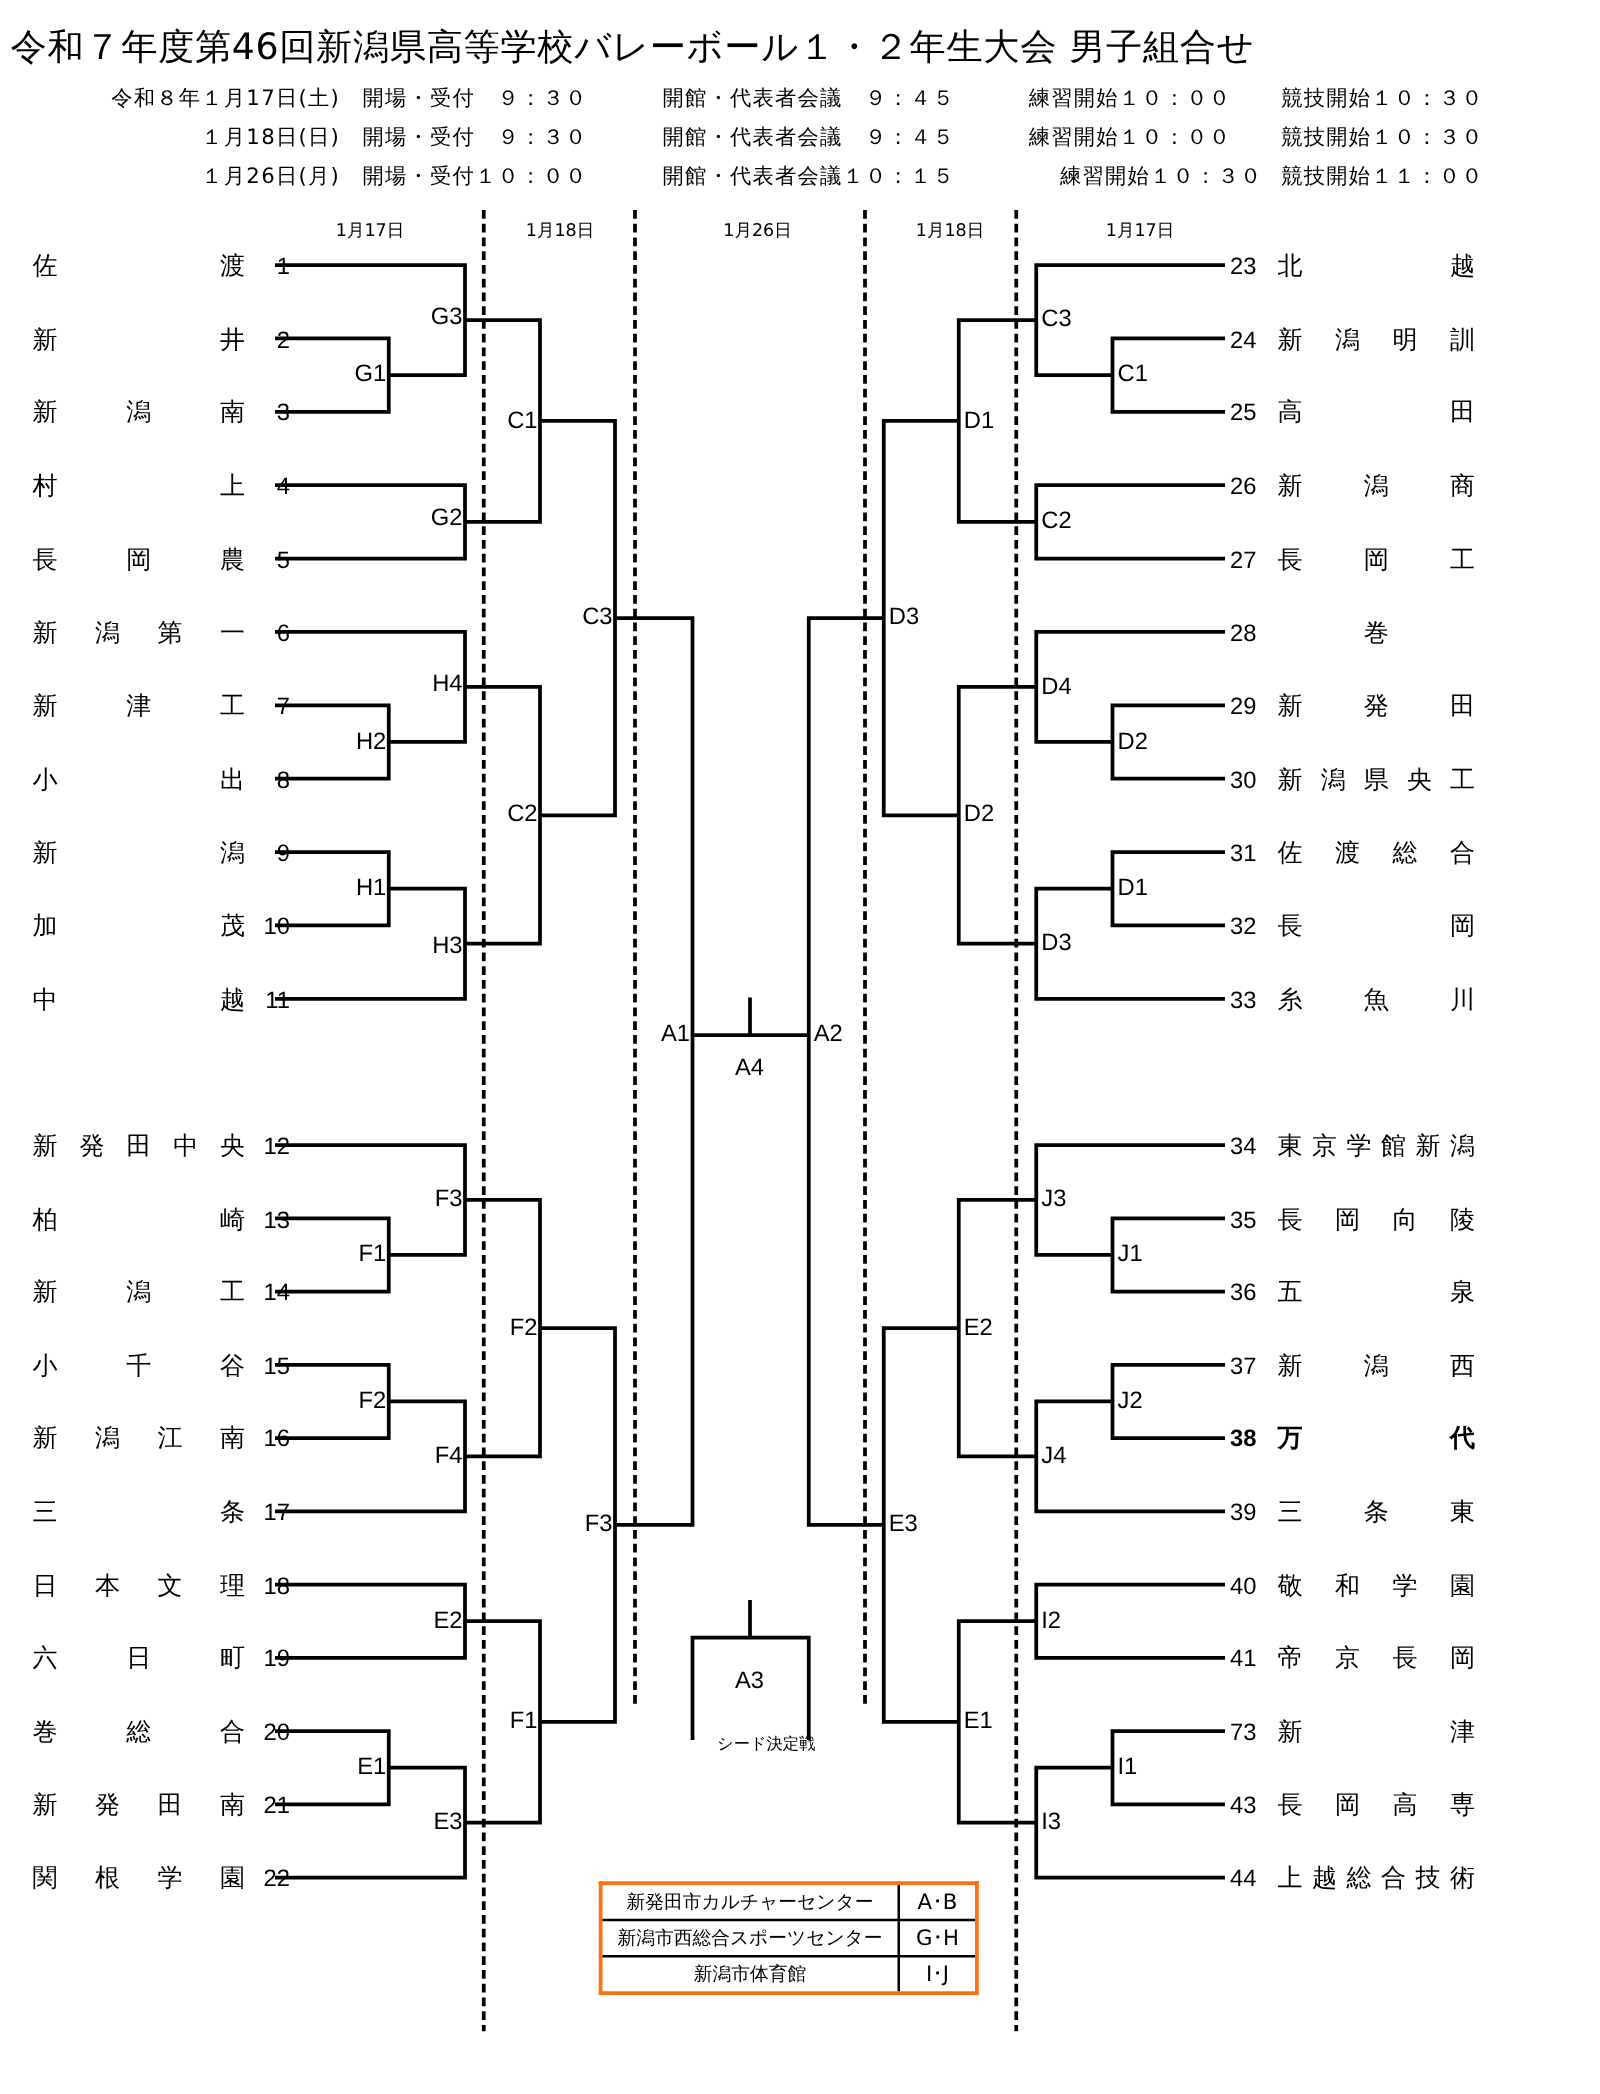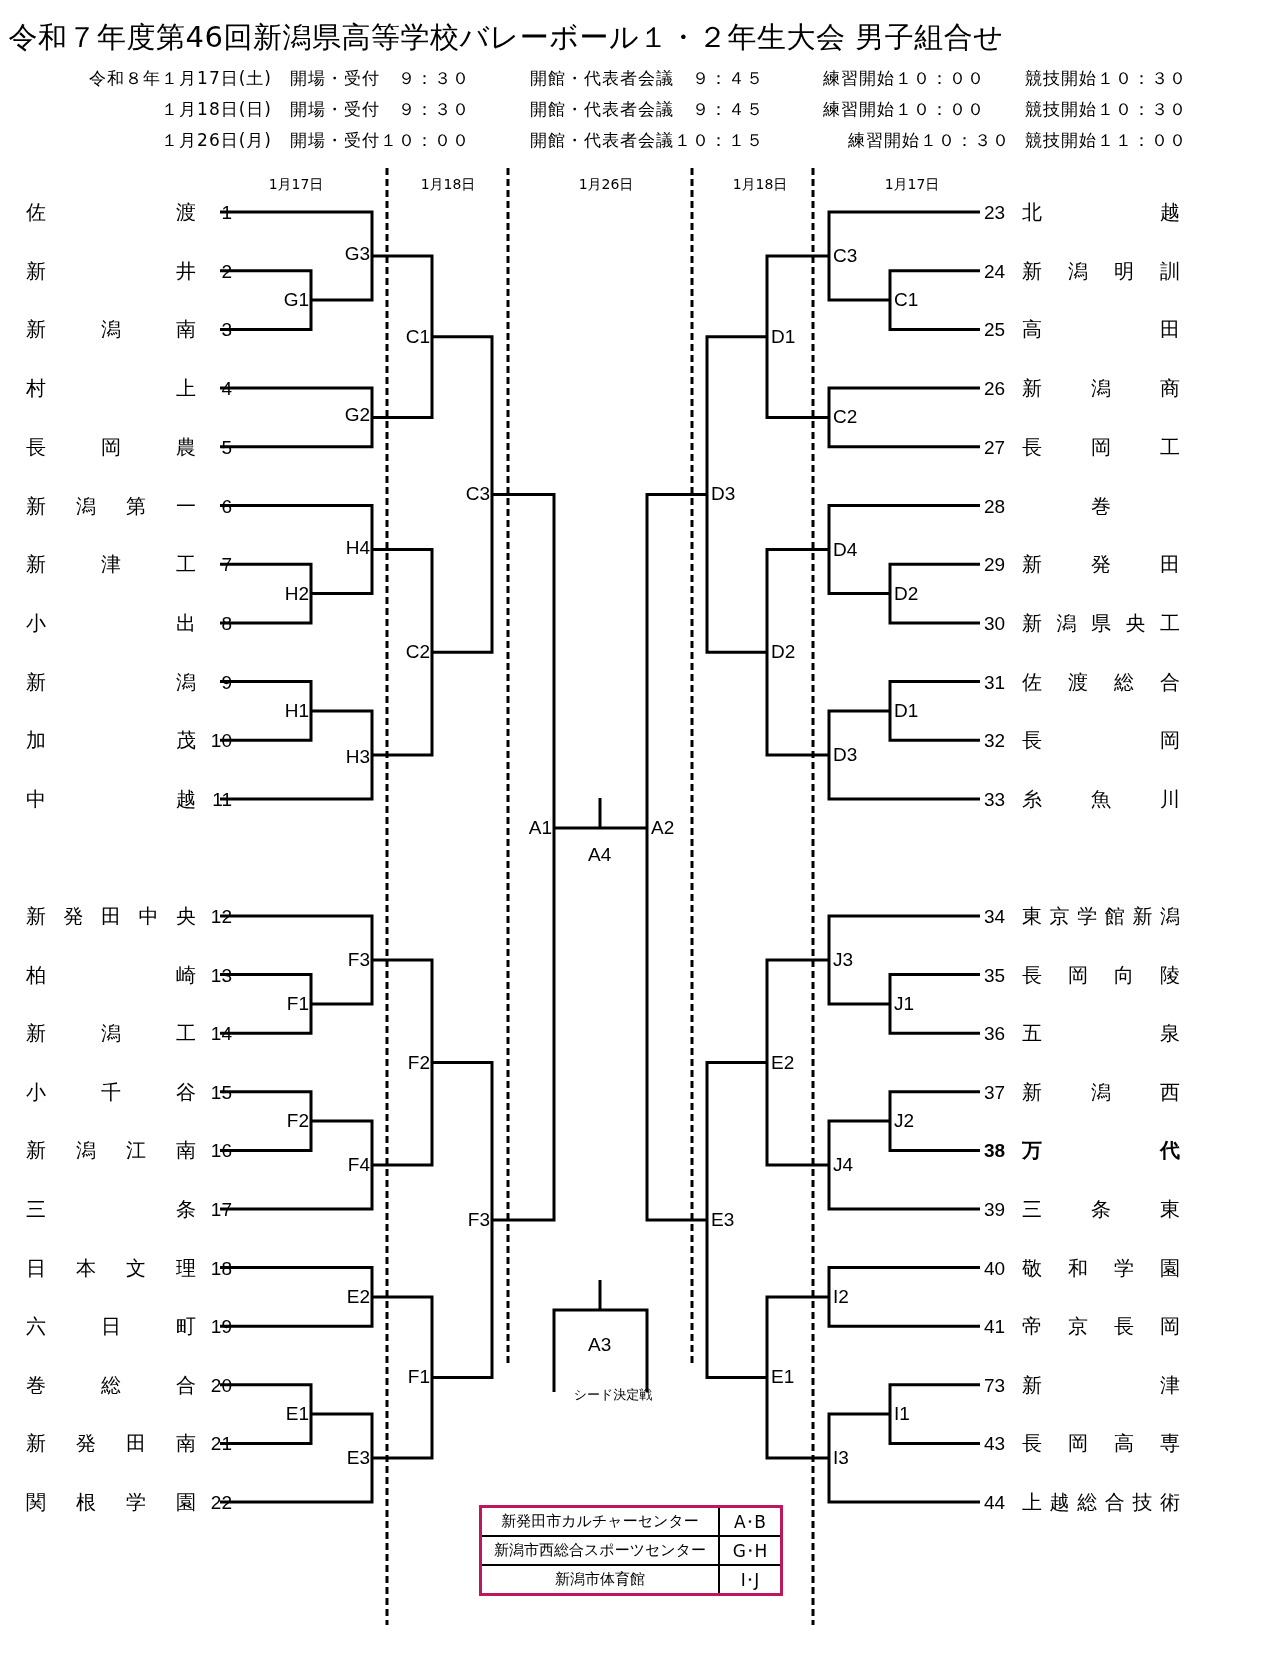--- a/index.html
+++ b/index.html
@@ -9,21 +9,21 @@
            font-size: 29px; letter-spacing: 0.5px; white-space: nowrap; }
   .sched { position: absolute; font-size: 17px; white-space: pre; letter-spacing: 1px; }
   .daylabel { position: absolute; top: 176px; font-size: 14px; text-align: center; width: 100px; }
   .team { position: absolute; font-size: 20px; height: 24px; line-height: 24px; white-space: nowrap; }
   .team .name { display: inline-flex; justify-content: space-between; width: 170px; }
   .team .num { font-family: "Liberation Sans Narrow", "Liberation Sans", sans-serif; font-size: 19px; }
   .left .num { display: inline-block; width: 34px; text-align: right; }
   .right .num { display: inline-block; width: 34px; text-align: left; }
   .mlabel { position: absolute; font-size: 19px; line-height: 20px; font-family: "Liberation Sans", sans-serif; }
   svg.bracket { position: absolute; left: 0; top: 0; }
-  .venues { position: absolute; left: 479px; top: 1505px; border-collapse: collapse; border: 3px solid #be185d; padding-left: 35px; }
+  .venues { position: absolute; left: 479px; top: 1505px; border-collapse: collapse; border: 3px solid #f97316; padding-left: 35px; }
   .venues td { border: 2px solid #000; height: 27px; font-size: 15px; padding: 0 4px; text-align: center; white-space: nowrap; }
   .venues td.code { width: 52px; font-size: 17px; }
   .seed-title { position: absolute; left: 528px; width: 170px; top: 1355px; text-align: center; font-size: 13px; margin-top: 31px; }
 </style>
 </head>
 <body>
 
 <div class="title">令和７年度第46回新潟県高等学校バレーボール１・２年生大会 男子組合せ</div>
 
 <div id="schedule">

